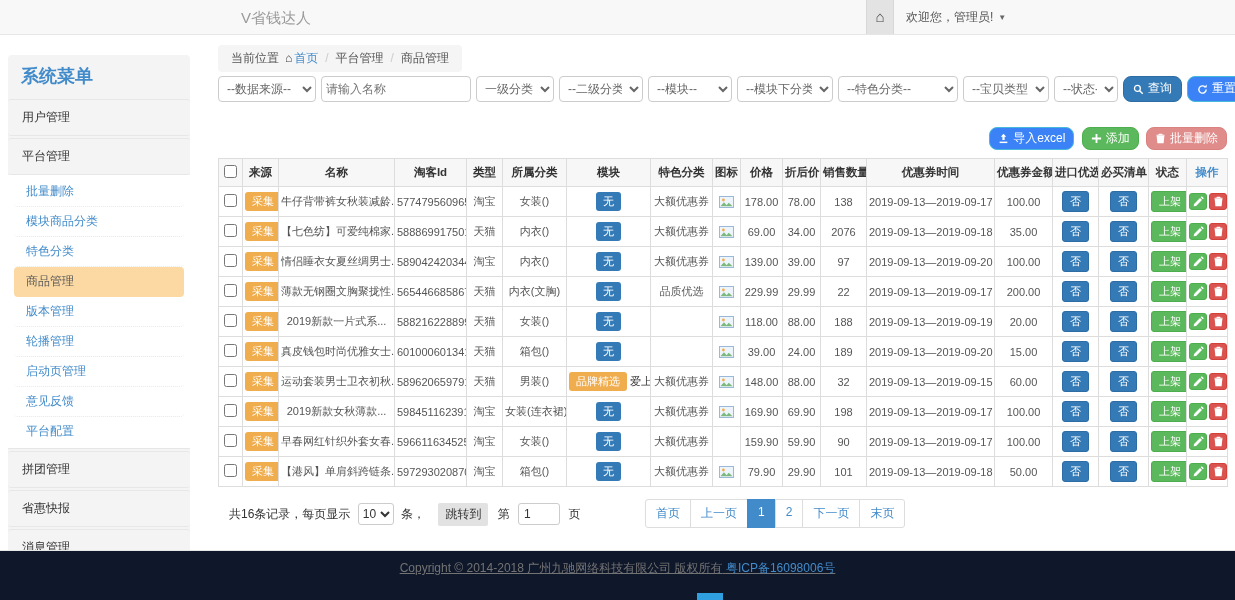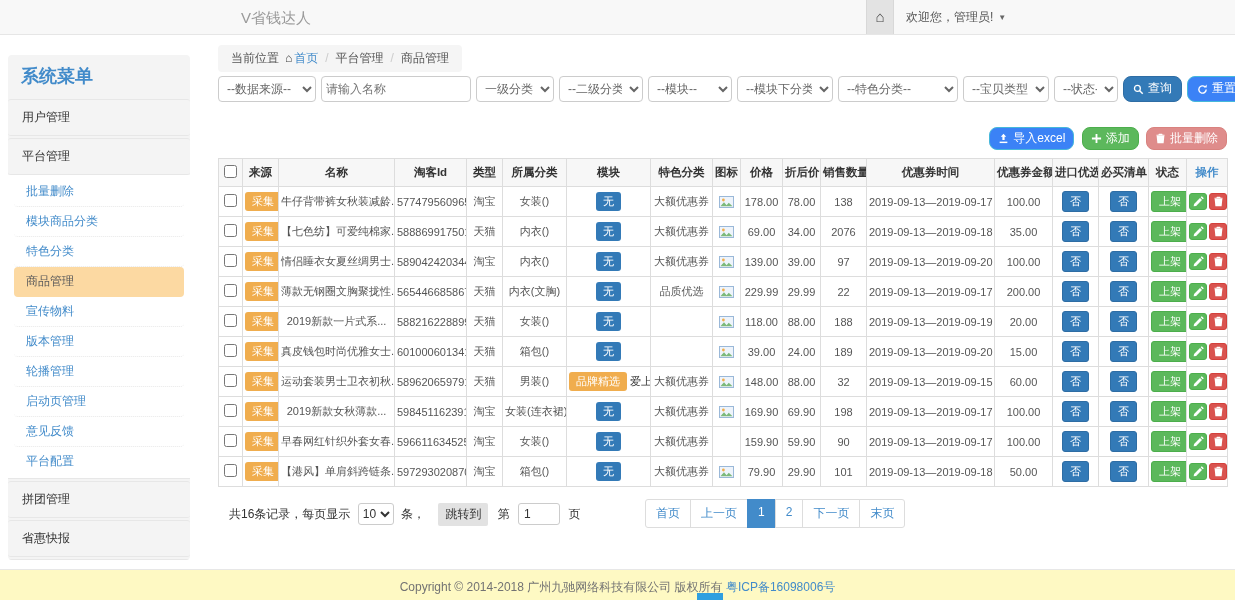--- a/index.html
+++ b/index.html
@@ -86,23 +86,23 @@
   .page-input { width:42px; height:22px; border:1px solid #ccc; border-radius:3px;
     margin:0 5px; text-align:left; padding:0 5px; font-size:12px; color:#333; }
   .pager { position:absolute; left:427px; top:0; display:flex; }
   .pg { border:1px solid #ddd; background:#fff; color:#428bca; padding:5px 10px;
     margin-left:-1px; cursor:pointer; font-size:12px; }
   .pg:first-child { border-radius:3px 0 0 3px; margin-left:0; }
   .pg:last-child { border-radius:0 3px 3px 0; }
   .pg.active { background:#428bca; border-color:#428bca; color:#fff; }
 
   
-  .footer { position:absolute; left:0; bottom:0; width:1235px; height:31px;
-    background:#fef9c3; border-top:1px solid #e7e7e7; text-align:center;
-    line-height:34px; color:#737373; z-index:5; }
+  .footer { position:absolute; left:0; bottom:0; width:1235px; height:50px;
+    background:#0f172a; border-top:1px solid #e7e7e7; text-align:center;
+    line-height:34px; color:#737373; z-index:5;text-decoration:underline; }
   .footer a { color:#428bca; text-decoration:none; cursor:pointer; }
   .blue-sliver { position:absolute; left:697px; bottom:0; width:26px; height:7px;
     background:#2f9fe0; z-index:6; }
 </style>
 </head>
 <body>
 
 <div class="page">
 
   <div class="topbar">
@@ -114,21 +114,20 @@
   <div class="sidebar">
     <div class="side-title">系统菜单</div>
     <div id="side-menu">
         <div class="side-head">用户管理</div>
         <div class="side-head">平台管理</div>
         <div class="side-sub">
           <div class="side-item">批量删除</div>
           <div class="side-item">模块商品分类</div>
           <div class="side-item">特色分类</div>
           <div class="side-item active">商品管理</div>
-          <div class="side-item">宣传物料</div>
           <div class="side-item">版本管理</div>
           <div class="side-item">轮播管理</div>
           <div class="side-item">启动页管理</div>
           <div class="side-item">意见反馈</div>
           <div class="side-item">平台配置</div>
         </div>
         <div class="side-head">拼团管理</div>
         <div class="side-head">省惠快报</div>
         <div class="side-head">消息管理</div>
       </div>

